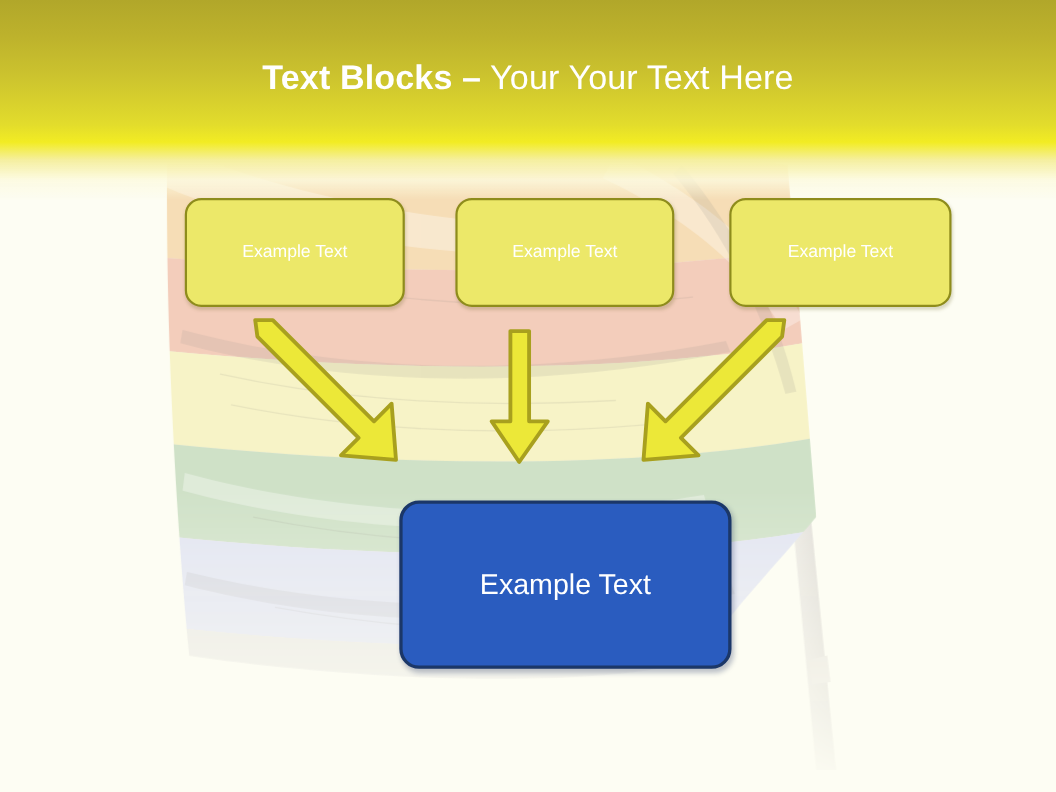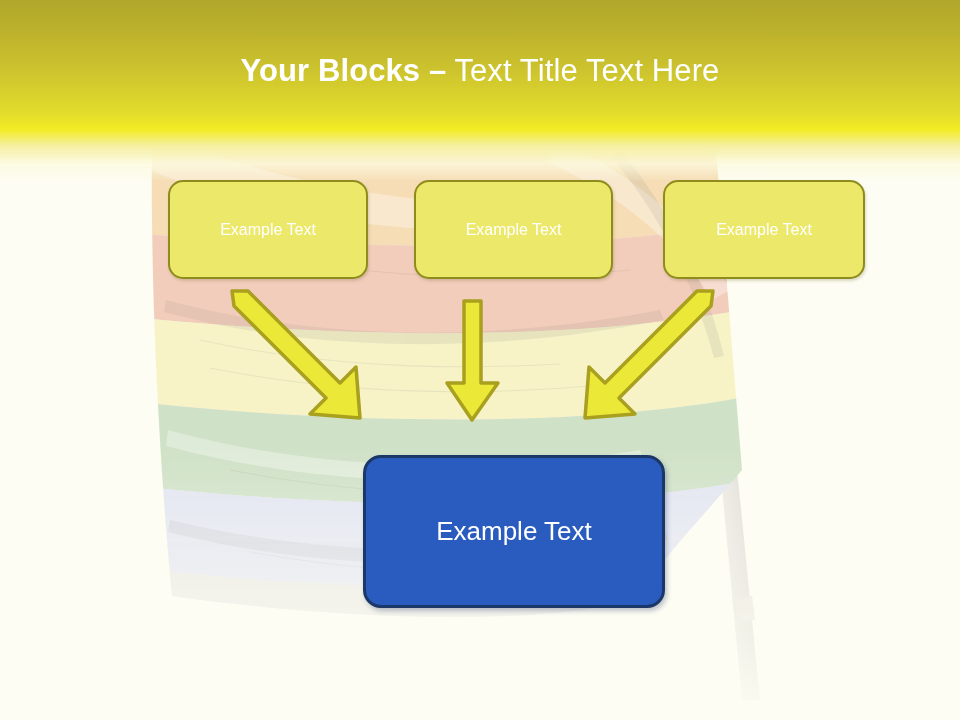--- a/index.html
+++ b/index.html
@@ -155,21 +155,21 @@
             <path d="M250,552 C360,572 480,580 618,568"></path>
             <path d="M240,252 C360,276 490,284 630,270"></path>
           </g>
         </g>
       </g>
     </svg>
   </div>
 
   <div class="header-band"></div>
   <div class="title">
-    <span class="bold">Your Blocks –</span><span class="light"> Text Title Text Here</span>
+    <span class="bold">Text Blocks –</span><span class="light"> Your Your Text Here</span>
   </div>
 
   <svg class="arrows" width="960" height="720" viewBox="0 0 960 720" xmlns="http://www.w3.org/2000/svg">
 
     <g>
       <path d="M232,291 L248,291 L340,383 L356,367 L360,418 L310,414 L326,398 L234,306 Z" fill="#ece838" stroke="#a8a01e" stroke-width="3.5" stroke-linejoin="round"></path>
     </g>
 
     <g>
       <path d="M464,301 L481,301 L481,383 L498,383 L472,420 L447,383 L464,383 Z" fill="#ece838" stroke="#a8a01e" stroke-width="3.5" stroke-linejoin="round"></path>

